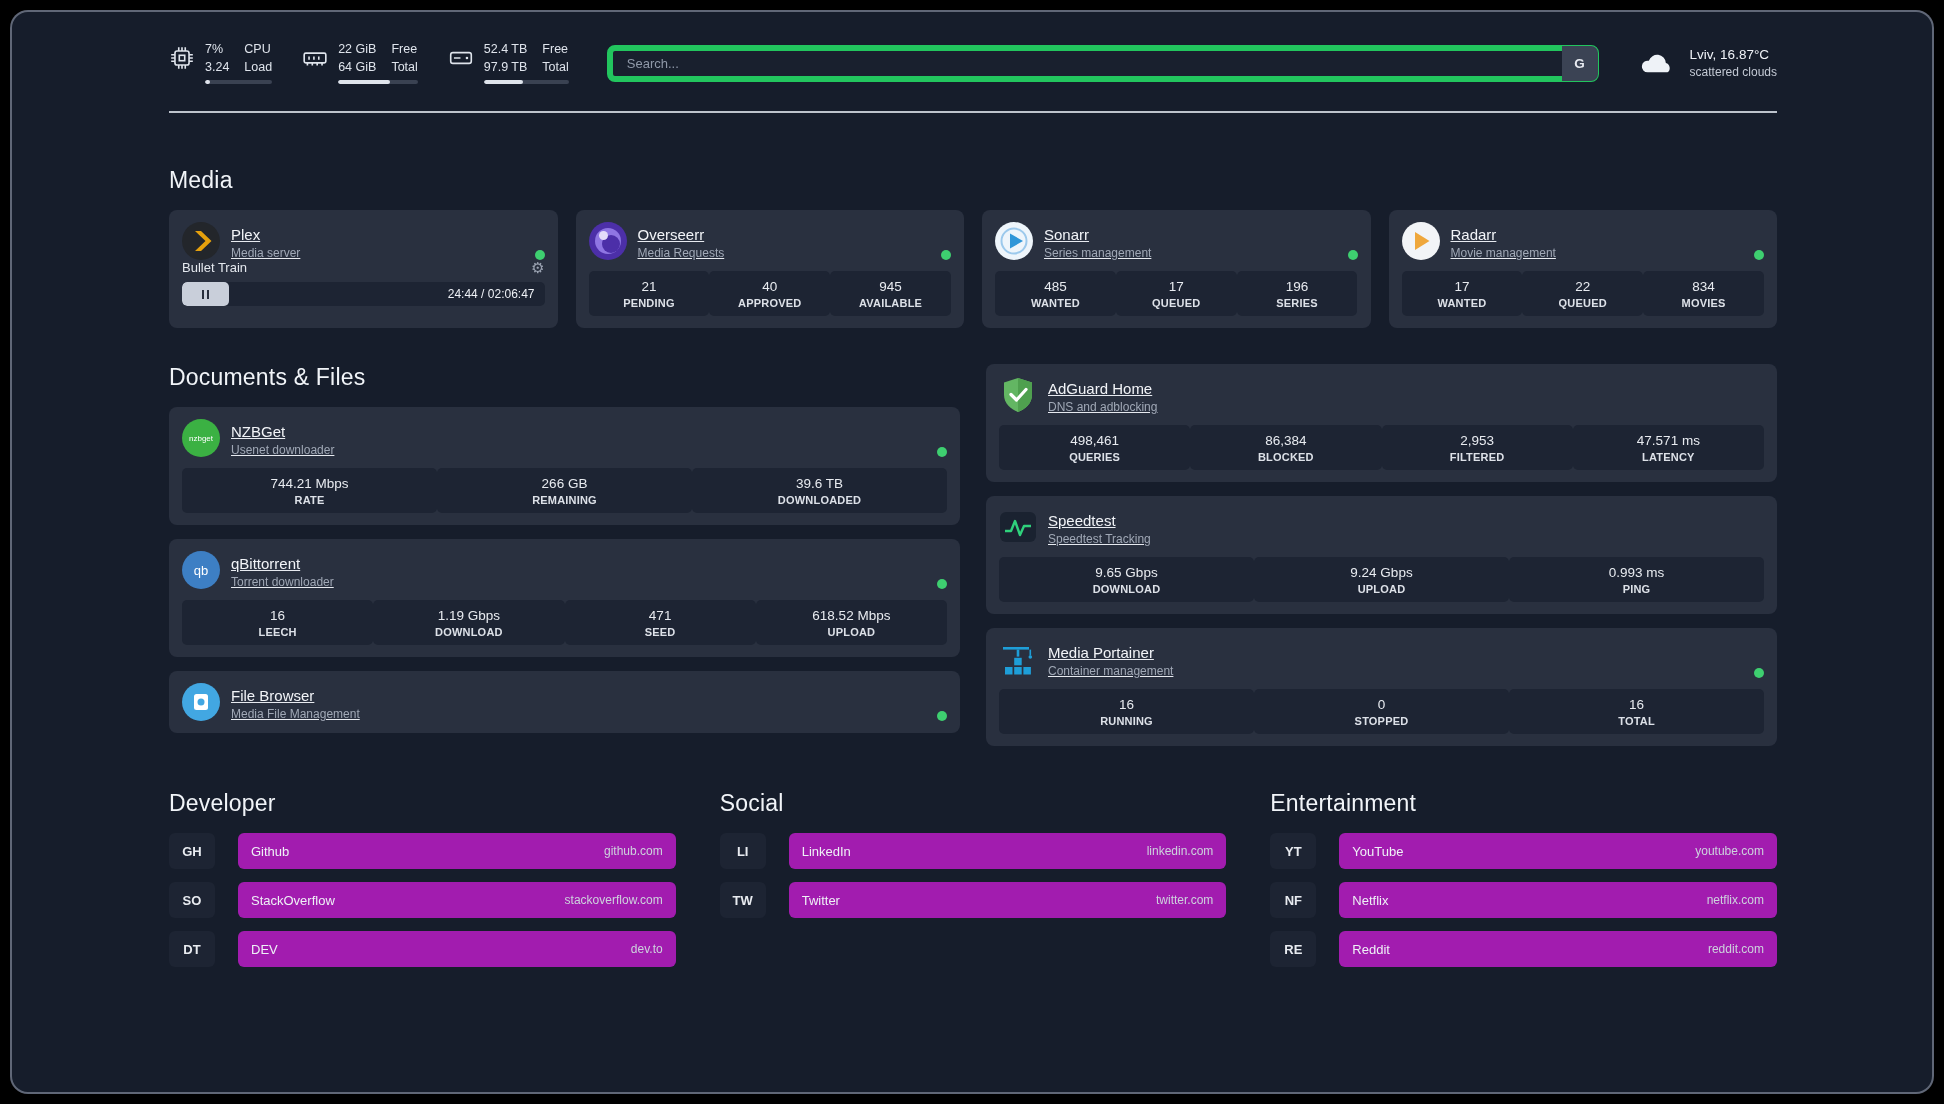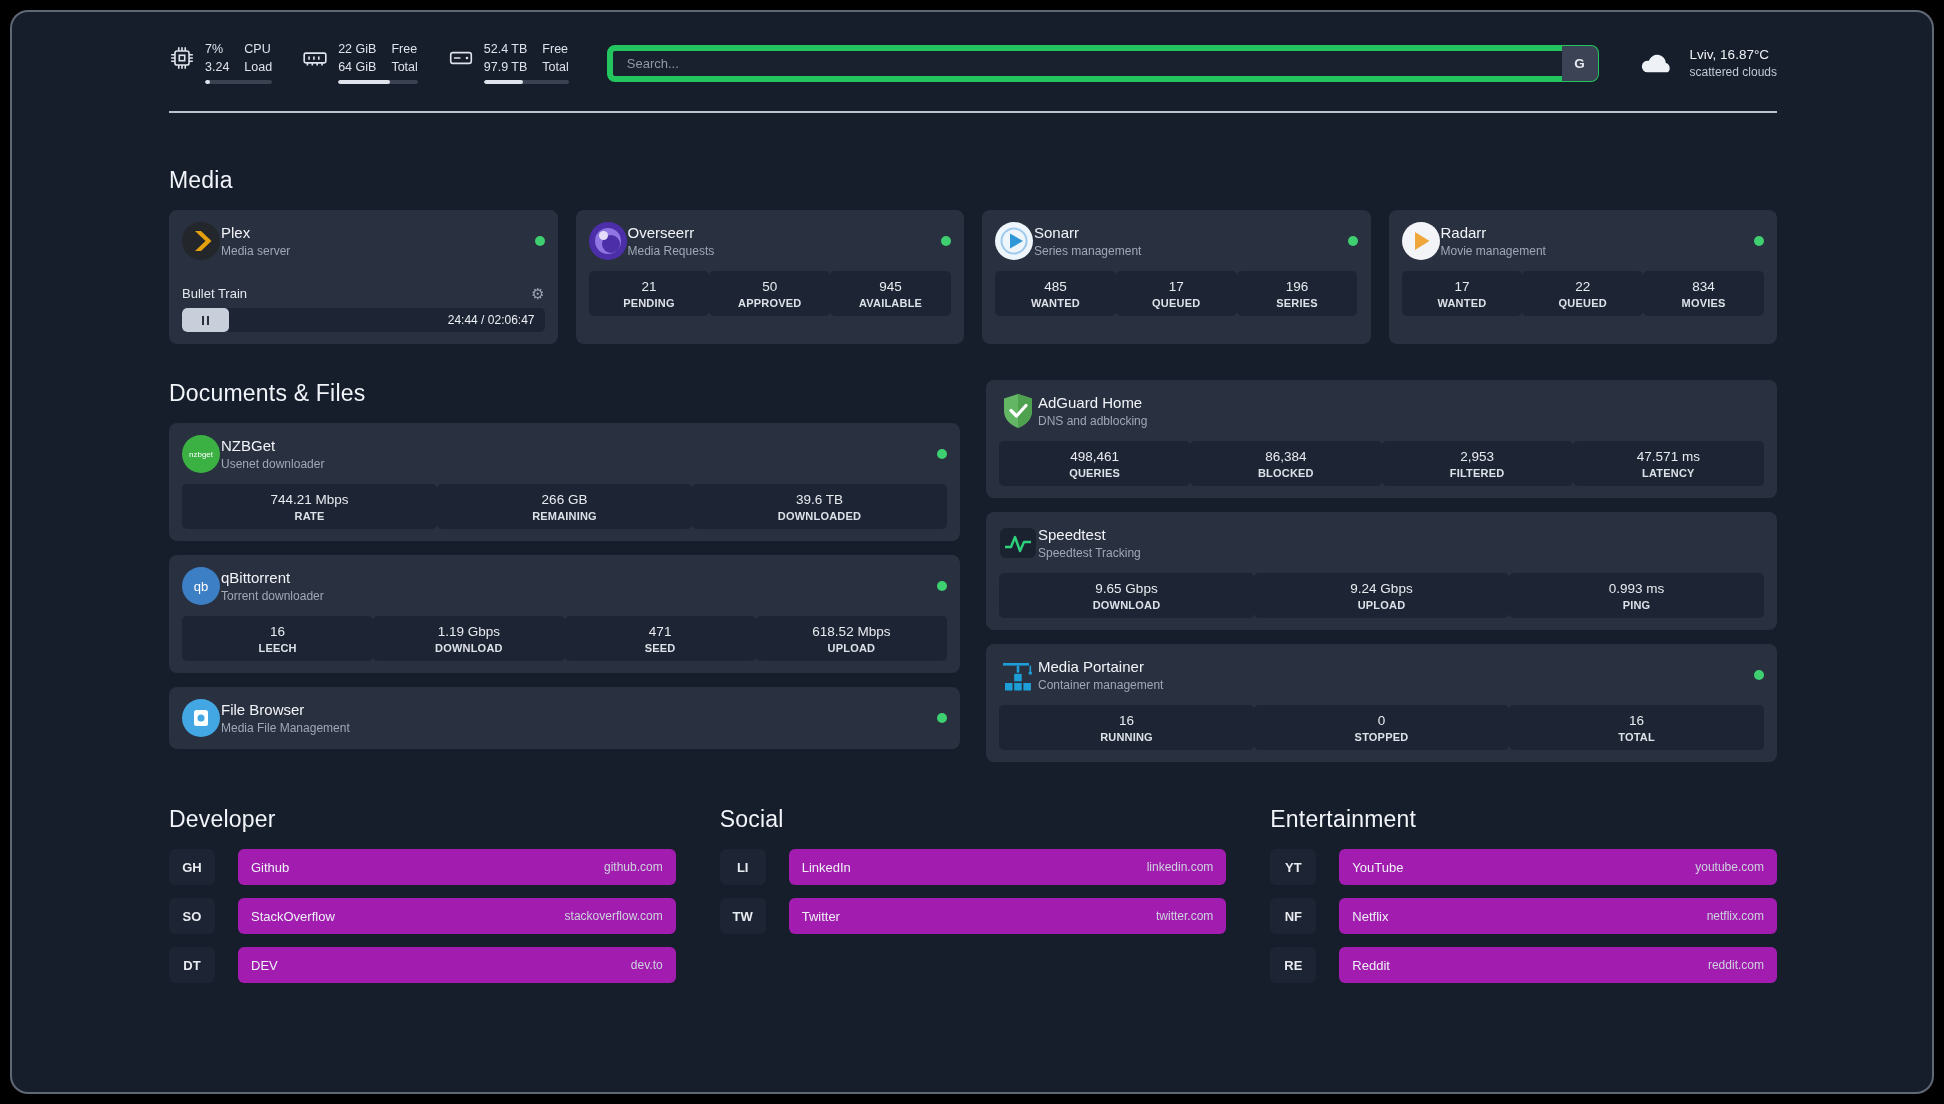--- a/index.html
+++ b/index.html
@@ -50,34 +50,34 @@
 
   .divider { border:none; height:2px; background:#dbe1e9; opacity:.85; margin:25px 0 0; }
 
   
   h2.sec { font-size:23px; font-weight:500; color:#f1f4f8; margin:0 0 16px; letter-spacing:.2px; }
   .sec-media { margin-top:54px; }
 
   .media-grid { display:grid; grid-template-columns:repeat(4,1fr); gap:18px; }
 
   .card { background:#29303f; border-radius:8px; padding:12px 13px; }
-  .card-head { display:flex; align-items:center; gap:1px; }
+  .card-head { display:flex; align-items:flex-end; gap:11px;text-decoration:underline; }
   .svc-icon { width:38px; height:38px; flex:0 0 38px; }
   .svc-icon svg { width:38px; height:38px; display:block; }
   .svc-name { font-size:15px; font-weight:500; color:#f2f4f8; }
   .svc-sub { font-size:12px; color:#a0a8b6; margin-top:3px; }
   .dot { width:10px; height:10px; border-radius:50%; background:#3ecf70; margin-left:auto; flex:0 0 10px; }
 
   .tiles { display:flex; margin-top:11px;justify-content:center; }
   .tile { flex:1; background:#1d2433; border-radius:5px; text-align:center; padding:8px 2px 7px; }
   .tile-value { font-size:13.5px; color:#e8ebf0; }
   .tile-label { font-size:11px; font-weight:700; color:#dde1e8; margin-top:3px; letter-spacing:.2px; }
 
   
-  .player { margin-top:26px;text-align:center; }
+  .player { margin-top:0;text-align:center; }
   .player-top { display:flex; justify-content:space-between; align-items:center; font-size:13px; color:#e4e8ee; }
   .gear { color:#9aa2b1; font-size:15px; cursor:pointer; line-height:1; }
   .player-track { position:relative; margin-top:7px; height:24px; background:#1d2433; border-radius:5px; overflow:hidden; }
   .player-fill { position:absolute; left:0; top:0; bottom:0; background:#c9cfda; border-radius:5px; display:flex; align-items:center; justify-content:center; }
   .pause { width:7px; height:9px; border-left:2px solid #272e3c; border-right:2px solid #272e3c; }
   .player-time { position:absolute; right:10px; top:0; bottom:0; display:flex; align-items:center; font-size:12px; color:#eef1f6; }
 
   .cols { display:grid; grid-template-columns:1fr 1fr; gap:26px; margin-top:36px; }
   .stack { display:flex; flex-direction:column; gap:14px; }
 
@@ -232,21 +232,21 @@
             <div class="svc-sub">Media Requests</div>
           </div>
           <span class="dot"></span>
         </div>
         <div class="tiles">
           <div class="tile">
             <div class="tile-value">21</div>
             <div class="tile-label">PENDING</div>
           </div>
           <div class="tile">
-            <div class="tile-value">50</div>
+            <div class="tile-value">40</div>
             <div class="tile-label">APPROVED</div>
           </div>
           <div class="tile">
             <div class="tile-value">945</div>
             <div class="tile-label">AVAILABLE</div>
           </div>
         </div>
       </article>
 
       <article class="card">

